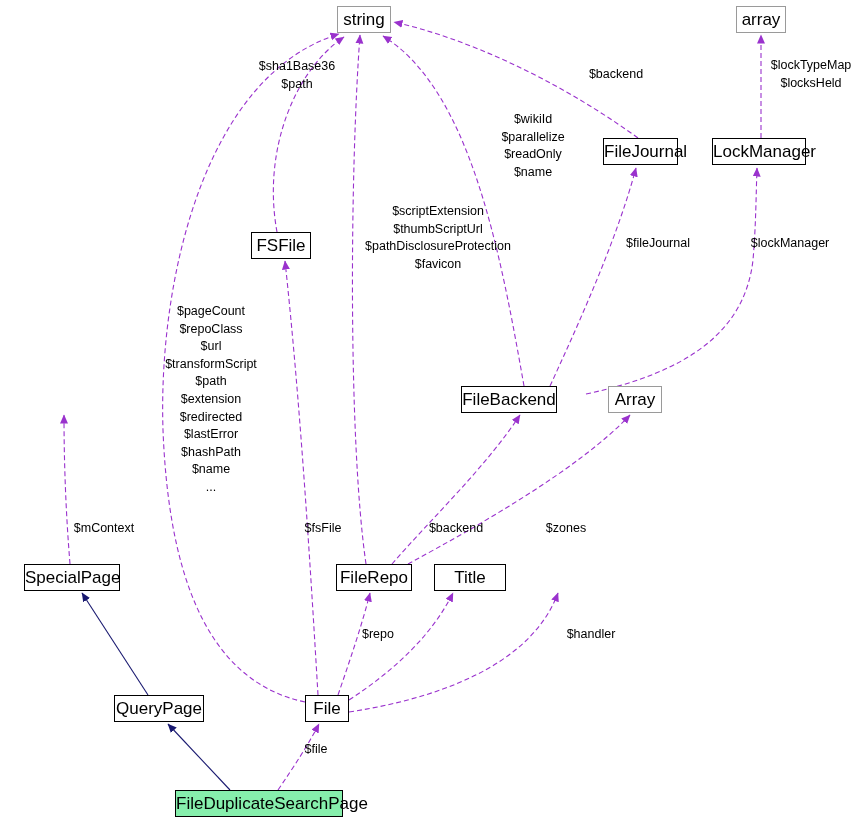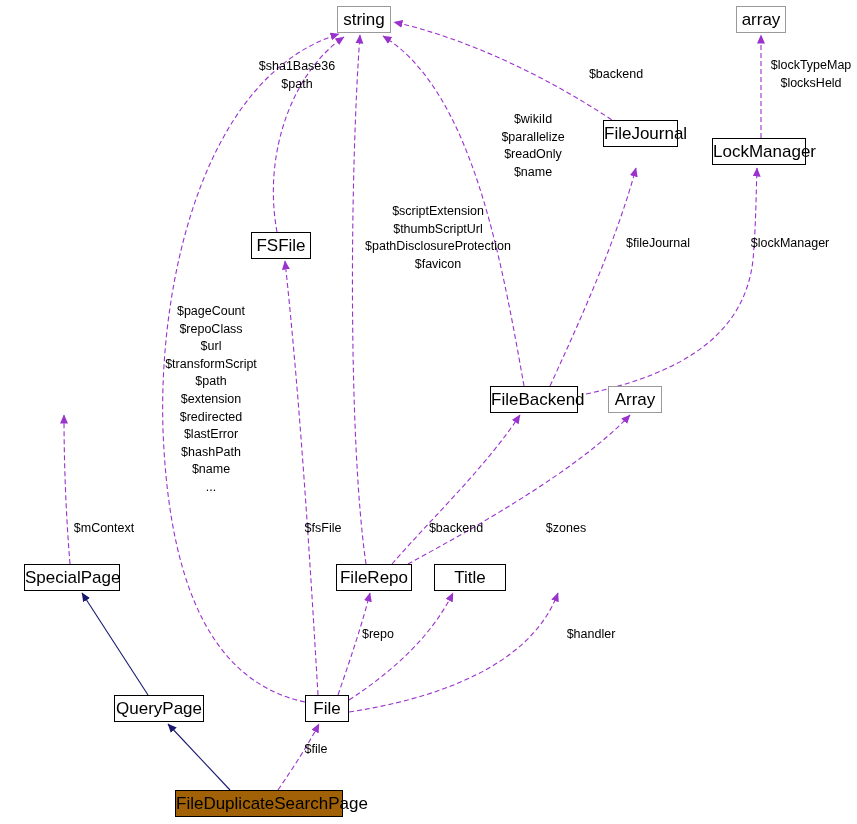--- a/index.html
+++ b/index.html
@@ -5,21 +5,21 @@
   html,body{margin:0;padding:0;background:#ffffff;}
   .canvas{position:relative;width:857px;height:824px;background:#ffffff;
           font-family:"Liberation Sans",sans-serif;overflow:hidden;}
   svg.edges{position:absolute;left:0;top:0;}
   .usage{fill:none;stroke:#9a32cd;stroke-width:1.1;stroke-dasharray:5 3;}
   .inherit{fill:none;stroke:#191970;stroke-width:1.1;}
   .node{position:absolute;box-sizing:border-box;height:27px;line-height:25px;
         text-align:center;font-size:17px;color:#000;background:#fff;
         border:1px solid #000;cursor:pointer;}
   .node.ext{border-color:#9a9a9a;}
-  .node.main{background:#a16207;border-color:#000;text-align:right;}
+  .node.main{background:#86efac;border-color:#000;text-align:right;}
   .elabel{position:absolute;transform:translateX(-50%);text-align:center;
           font-size:12.5px;line-height:17.6px;color:#000;white-space:pre-line;}
 </style>
 </head>
 <body>
 
 <div class="canvas">
 
   <svg class="edges" width="857" height="824">
     <defs>
@@ -46,24 +46,24 @@
     <path class="usage" marker-end="url(#arrowU)" d="M366,564 C348,440 350,170 360,35"></path>
     <path class="usage" marker-end="url(#arrowU)" d="M524,386 C500,250 470,90 383,36"></path>
     <path class="usage" marker-end="url(#arrowU)" d="M550,386 C585,310 618,235 636,168"></path>
     <path class="usage" marker-end="url(#arrowU)" d="M586,394 C690,372 745,330 753,260 C756,225 756,195 757,168"></path>
     <path class="usage" marker-end="url(#arrowU)" d="M638,138 C555,78 465,38 394,22"></path>
     <path class="usage" marker-end="url(#arrowU)" d="M761,138 L761,35"></path>
   </svg>
 
   <div class="node ext" style="left:337px;top:6px;width:54px">string</div>
   <div class="node ext" style="left:736px;top:6px;width:50px">array</div>
-  <div class="node" style="left:603px;top:120px;width:75px">FileJournal</div>
+  <div class="node" style="left:603px;top:138px;width:75px">FileJournal</div>
   <div class="node" style="left:712px;top:138px;width:94px">LockManager</div>
   <div class="node" style="left:251px;top:232px;width:60px">FSFile</div>
-  <div class="node" style="left:490px;top:386px;width:88px">FileBackend</div>
+  <div class="node" style="left:461px;top:386px;width:96px">FileBackend</div>
   <div class="node ext" style="left:608px;top:386px;width:54px">Array</div>
   <div class="node" style="left:24px;top:564px;width:96px">SpecialPage</div>
   <div class="node" style="left:336px;top:564px;width:76px">FileRepo</div>
   <div class="node" style="left:434px;top:564px;width:72px">Title</div>
   <div class="node" style="left:114px;top:695px;width:90px">QueryPage</div>
   <div class="node" style="left:305px;top:695px;width:44px">File</div>
   <div class="node main" style="left:175px;top:790px;width:168px">FileDuplicateSearchPage</div>
 
   <div class="elabel" style="left:297px;top:58px">$sha1Base36
 $path</div>

